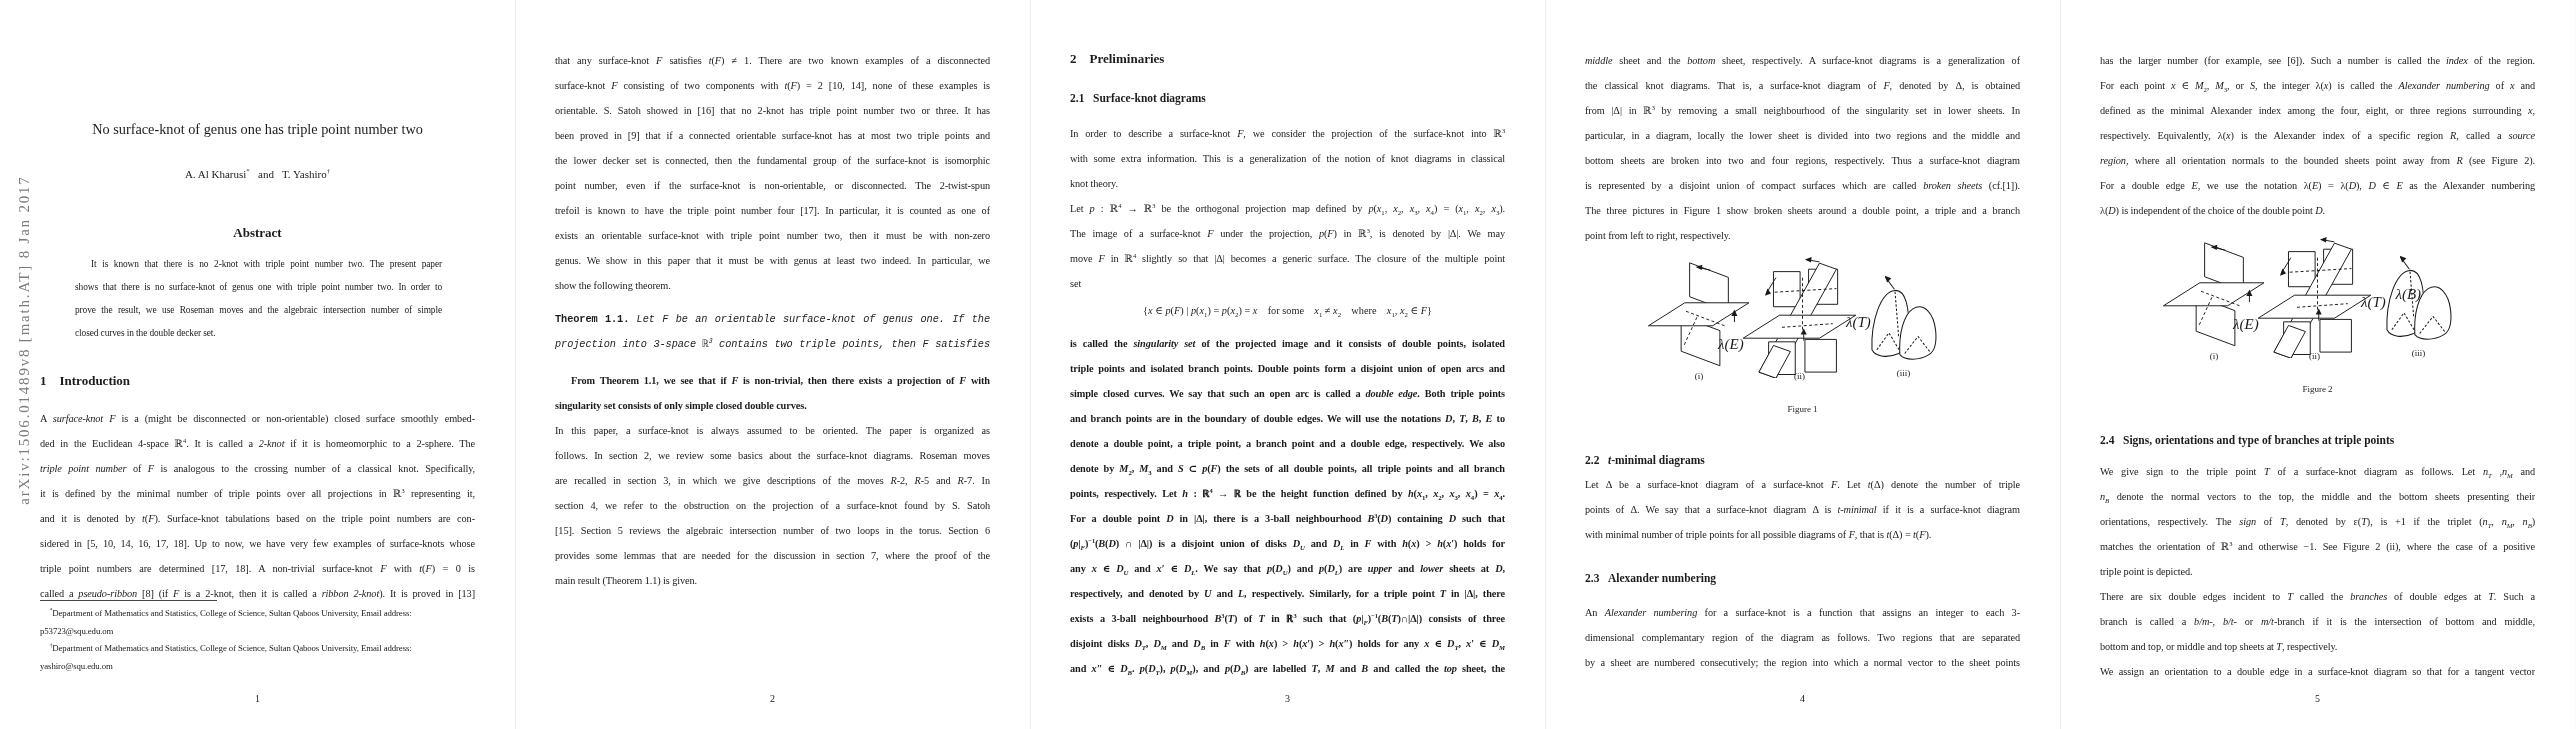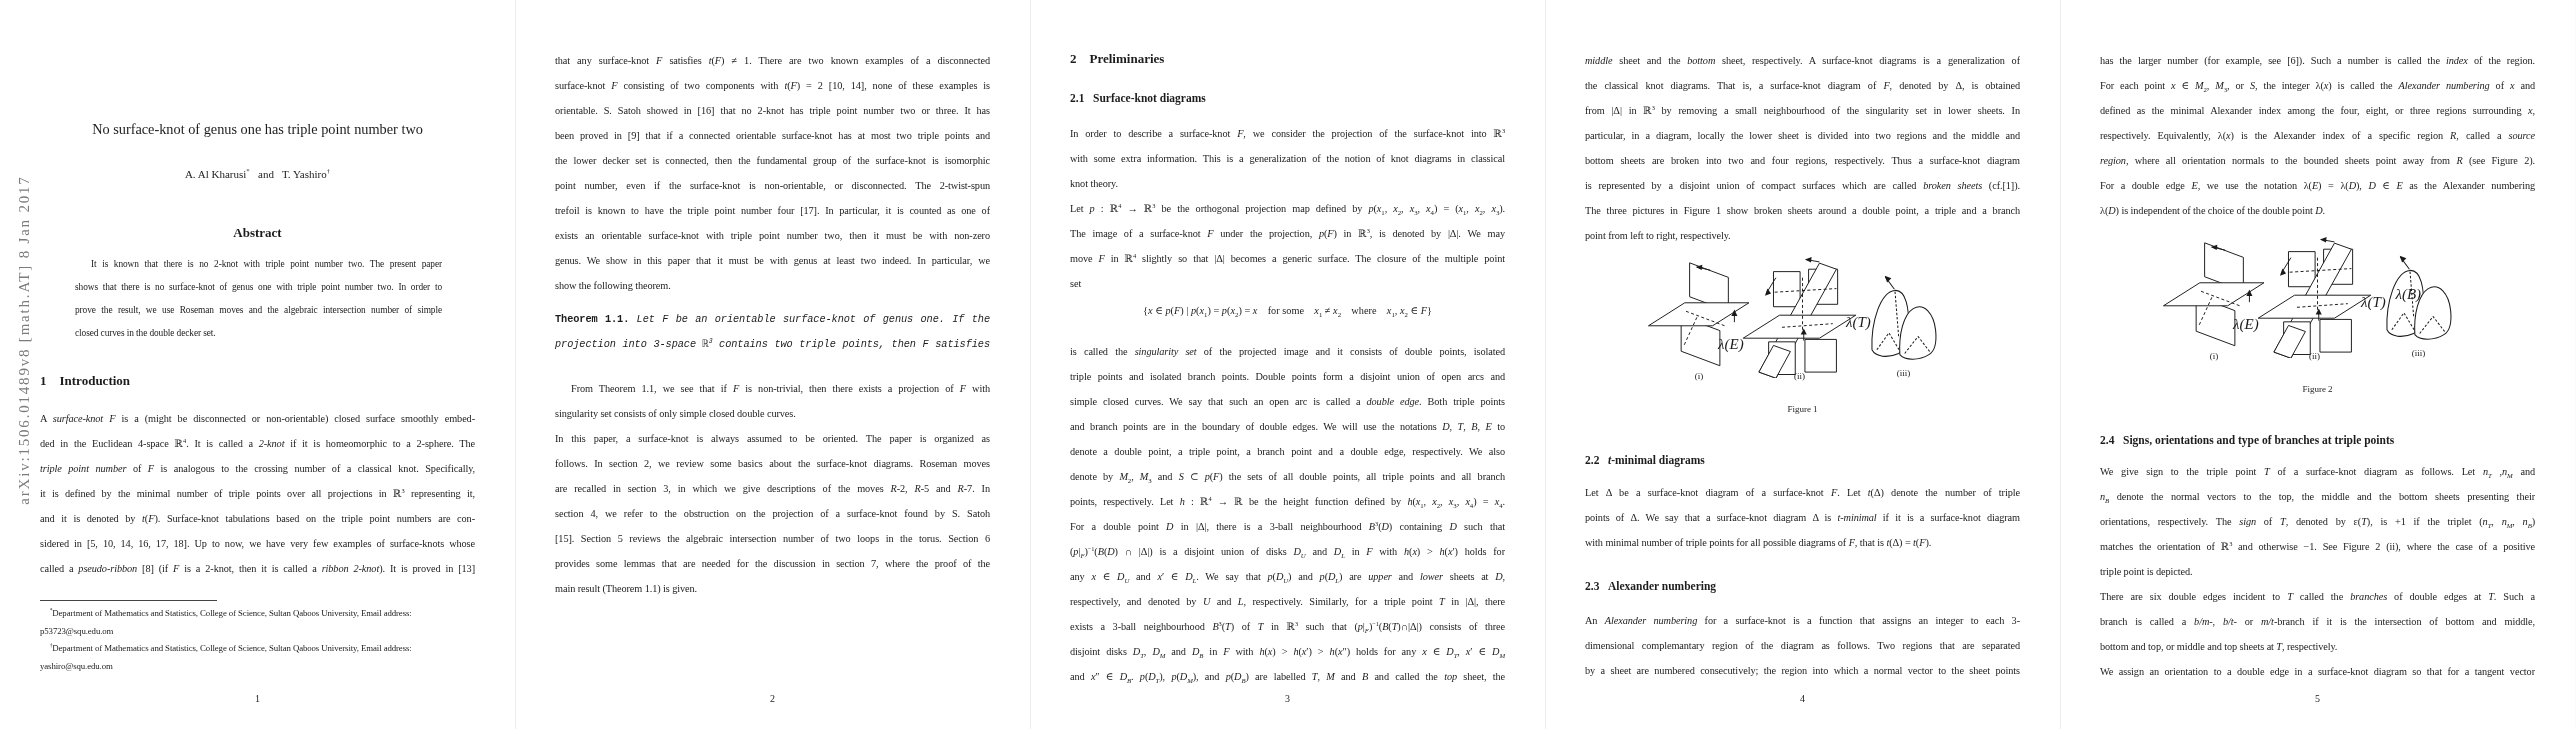--- a/index.html
+++ b/index.html
@@ -2,22 +2,22 @@
 <html style="font-size:9.7px"><head>
 <meta charset="utf-8">
 <style>
   html,body{margin:0;padding:0;background:#fafafa;}
   body{width:2576px;height:729px;overflow:hidden;display:flex;}
   .page{position:relative;width:515px;height:729px;background:#fff;flex:0 0 515px;
         font-family:"Liberation Serif","DejaVu Serif",serif;color:#1c1c1c;overflow:hidden;}
   .page + .page{box-shadow:inset 0.6px 0 0 #e2e2e2;}
   .page-body{position:absolute;top:0;left:40px;width:435px;padding-top:48px;}
   .blk{margin:0;}
-  .m0{margin-top:0;} .m4{margin-top:2.4px;} .m12{margin-top:19px;} .m14{margin-top:8.5px;font-family:Liberation Mono, monospace;}
-  .m18{margin-top:11px;} .m20{margin-top:12px;} .m24{margin-top:14.6px;} .m28{margin-top:17px;} .m44{margin-top:27px;}
+  .m0{margin-top:0;} .m4{margin-top:2.4px;} .m12{margin-top:11px;font-weight:bold;} .m14{margin-top:8.5px;font-family:Liberation Mono, monospace;}
+  .m18{margin-top:11px;} .m20{margin-top:4px;} .m24{margin-top:14.6px;} .m28{margin-top:17px;} .m44{margin-top:27px;}
   .ln{font-size:10.3px;line-height:25px;height:25px;overflow:hidden;
       text-align:justify;text-align-last:justify;letter-spacing:-0.1px;white-space:normal;}
   .ln.last{text-align-last:left;}
   .indent .ln:first-child{text-indent:16px;}
   sup{font-size:62%;line-height:0;}
   sub{font-size:66%;line-height:0;}
   .title{margin-top:72px;font-size:14.3px;line-height:18px;text-align:center;}
   .authors{margin-top:29px;font-size:11px;line-height:14.6px;text-align:center;}
   .absHead{margin-top:45px;font-size:13px;line-height:12px;text-align:center;font-weight:bold;}
   .abstract{margin:14.6px 33px 0 35px;}
@@ -65,20 +65,21 @@
         <div class="ln last" data-name="text-line">closed curves in the double decker set.</div>
       </div>
       <div class="blk h1 m44" data-name="section-1-heading">1&nbsp;&nbsp;&nbsp;&nbsp;Introduction</div>
       <div class="blk para m28" data-name="intro-paragraph">
         <div class="ln" data-name="text-line">A <i>surface-knot</i> <i>F</i> is a (might be disconnected or non-orientable) closed surface smoothly embed-</div>
         <div class="ln" data-name="text-line">ded in the Euclidean 4-space ℝ<sup>4</sup>. It is called a <i>2-knot</i> if it is homeomorphic to a 2-sphere. The</div>
         <div class="ln" data-name="text-line"><i>triple point number</i> of <i>F</i> is analogous to the crossing number of a classical knot. Specifically,</div>
         <div class="ln" data-name="text-line">it is defined by the minimal number of triple points over all projections in ℝ<sup>3</sup> representing it,</div>
         <div class="ln" data-name="text-line">and it is denoted by <i>t</i>(<i>F</i>). Surface-knot tabulations based on the triple point numbers are con-</div>
         <div class="ln" data-name="text-line">sidered in [5, 10, 14, 16, 17, 18]. Up to now, we have very few examples of surface-knots whose</div>
+        <div class="ln" data-name="text-line">triple point numbers are determined [17, 18]. A non-trivial surface-knot <i>F</i> with <i>t</i>(<i>F</i>) = 0 is</div>
         <div class="ln" data-name="text-line">called a <i>pseudo-ribbon</i> [8] (if <i>F</i> is a 2-knot, then it is called a <i>ribbon 2-knot</i>). It is proved in [13]</div>
       </div>
     </div>
   <div class="footnotes" data-name="footnotes">
     <div class="fnrule" data-name="footnote-rule"></div>
     <div data-name="footnote-lines">
         <div class="fnline" data-name="footnote-line"><sup>*</sup>Department of Mathematics and Statistics, College of Science, Sultan Qaboos University, Email address:</div>
         <div class="fnline" data-name="footnote-line">p53723@squ.edu.om</div>
         <div class="fnline" data-name="footnote-line"><sup>†</sup>Department of Mathematics and Statistics, College of Science, Sultan Qaboos University, Email address:</div>
         <div class="fnline" data-name="footnote-line">yashiro@squ.edu.om</div>

